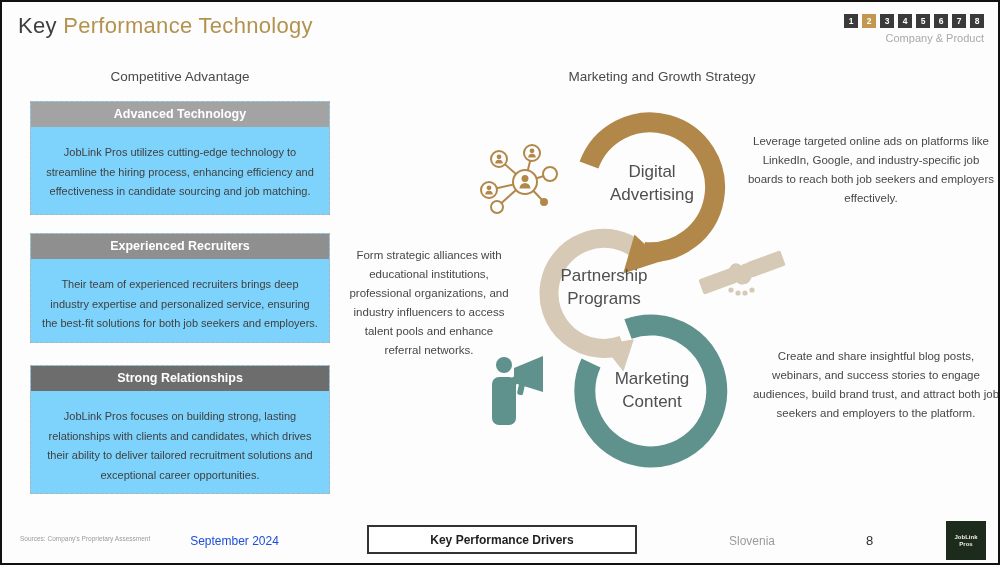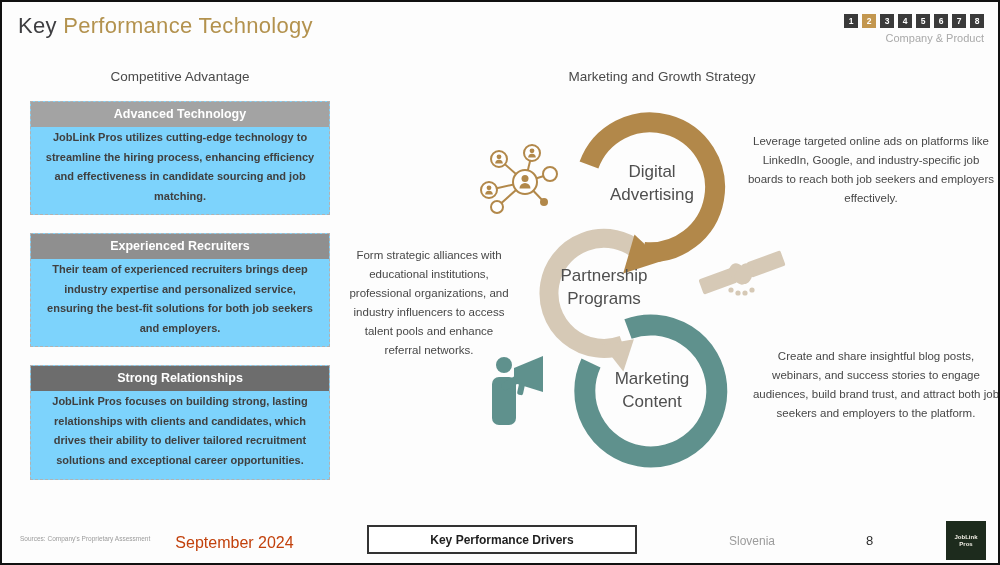--- a/index.html
+++ b/index.html
@@ -23,38 +23,38 @@
   .sec-left  { left:28px; top:67px; width:300px; }
   .sec-right { left:510px; top:67px; width:300px; }
 
   
   .adv-box { position:absolute; left:28px; width:300px; border:1px dashed #b2b2b2; background:#7dd3fc; }
   .adv-box.b1 { top:99px;  min-height:114px; }
   .adv-box.b2 { top:231px; min-height:106px; }
   .adv-box.b3 { top:363px; min-height:115px; }
   .adv-header { height:25px; line-height:25px; text-align:center; color:#fff;
                 font-weight:bold; font-size:12.5px; background:#9a9a9a; }
-  .adv-body { padding:1px 11px 8px; font-size:11px; line-height:19.5px; color:#404040; text-align:center;font-weight:bold; }
+  .adv-body { padding:16px 11px 8px; font-size:11px; line-height:19.5px; color:#404040; text-align:center; }
 
   
   .diagram-svg { position:absolute; left:0; top:0; width:1000px; height:565px; pointer-events:none; }
   .cycle-label { position:absolute; width:160px; text-align:center; font-size:17px;
                  line-height:23px; color:#4f4f4f; transform:translate(-50%,-50%); }
   .lbl-digital     { left:650px; top:181px; }
   .lbl-partnership { left:602px; top:285px; }
   .lbl-content     { left:650px; top:388px; }
 
   .cycle-desc { position:absolute; font-size:11.5px; line-height:19px; color:#474747; text-align:center; }
   .desc-digital     { left:742px; top:130px; width:254px; }
   .desc-partnership { left:343px; top:244px; width:168px; }
   .desc-content     { left:750px; top:345px; width:248px; }
 
   
   .foot-sources { position:absolute; left:18px; top:533px; font-size:6.5px; color:#9b9b9b; }
-  .foot-date    { position:absolute; left:160px; top:532px; width:145px; text-align:center; font-size:16px; color:#c2410c; }
+  .foot-date    { position:absolute; left:160px; top:532px; width:145px; text-align:center; font-size:12px; color:#1d4ed8; }
   .foot-btn { position:absolute; left:365px; top:523px; width:270px; height:29px; background:#fff;
               border:2px solid #333; font-size:12px; font-weight:bold; color:#1f1f1f;
               display:flex; align-items:center; justify-content:center; cursor:pointer; }
   .foot-country { position:absolute; left:700px; top:532px; width:100px; text-align:center; font-size:12px; color:#9c9c9c; }
   .foot-page    { position:absolute; left:845px; top:531px; width:45px; text-align:center; font-size:13px; color:#2f2f2f; }
   .foot-logo { position:absolute; left:944px; top:519px; width:40px; height:39px; background:#1d2b1d;
                display:flex; flex-direction:column; align-items:center; justify-content:center; }
   .foot-logo span { color:#f2efe6; font-size:6px; font-weight:bold; line-height:7px; }
 </style>
 </head>

